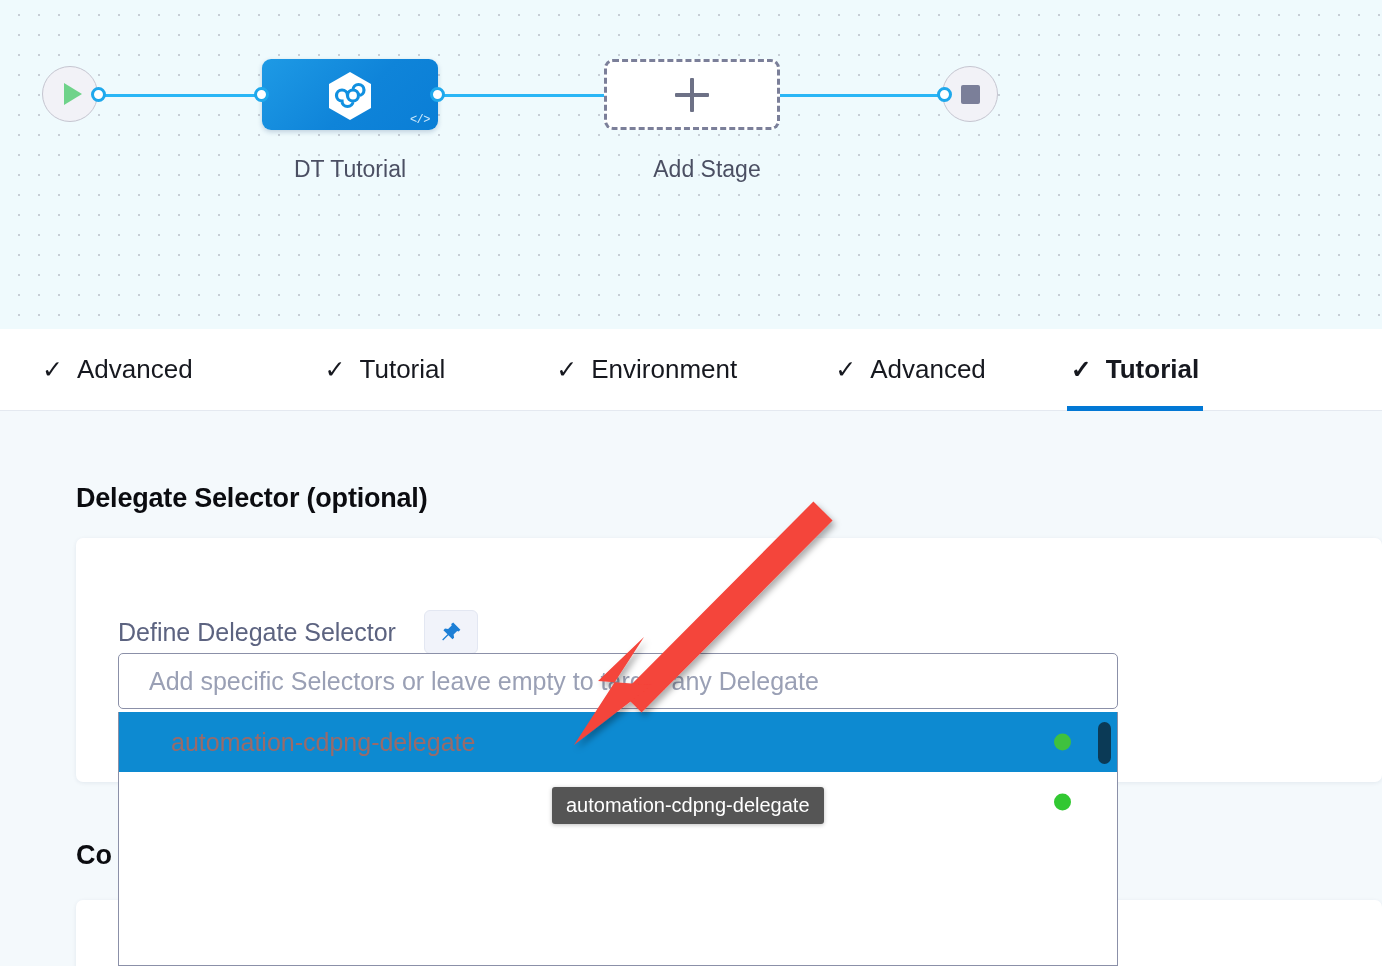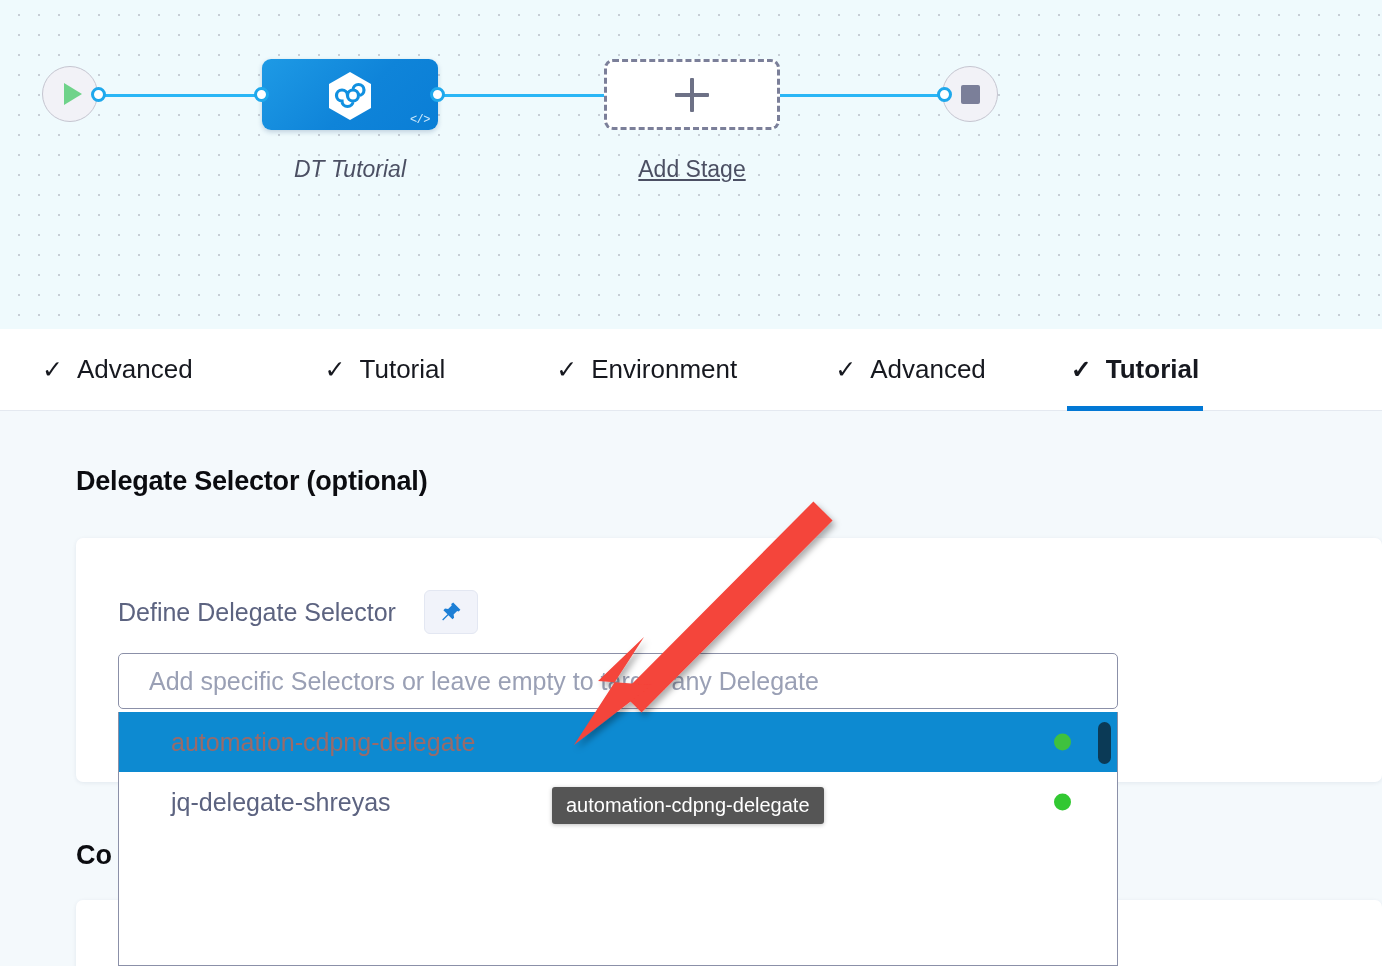--- a/index.html
+++ b/index.html
@@ -64,22 +64,22 @@
   .hexlogo { position: absolute; left: 50%; top: 12px; transform: translateX(-50%); }
   .code-badge {
     position: absolute; right: 8px; bottom: 3px;
     color: #cfe9fb; font-size: 12px; font-family: "Liberation Mono", monospace;
     letter-spacing: -.5px;
   }
   .node-label {
     position: absolute; top: 156px; text-align: center;
     font-size: 23px; color: #4b4f63; font-family: "Liberation Sans", sans-serif;
   }
-  .node-label.stage { left: 262px; width: 176px; font-style: italic; }
-  .node-label.addstage { left: 604px; width: 176px; text-decoration: underline; }
+  .node-label.stage { left: 262px; width: 176px; }
+  .node-label.addstage { left: 619px; width: 176px; }
 
   
   .add-stage {
     position: absolute; left: 604px; top: 59px; width: 176px; height: 71px;
     border-radius: 9px; background: #fff;
     border: 3px dashed #7b7f99;
     display: flex; align-items: center; justify-content: center;
     z-index: 3;
   }
   .plus-v, .plus-h { position: absolute; background: #6d7186; border-radius: 1px; }
@@ -108,36 +108,36 @@
   .t-env       { margin-left: 103px; }
   .t-exec      { margin-left: 90px; }
   .t-adv       { margin-left: 77px; }
 
   
   .formarea {
     position: absolute; left: 0; top: 411px; width: 1382px; height: 555px;
     background: #f4f9fc;
   }
   .section-title {
-    position: absolute; left: 76px; top: 466px;
+    position: absolute; left: 76px; top: 483px;
     font-size: 27px; font-weight: bold; color: #0b0c10;
     letter-spacing: -.2px;
   }
   .card {
     position: absolute; background: #ffffff; border-radius: 7px;
     box-shadow: 0 1px 4px rgba(16,40,80,.08);
   }
   .card-1 { left: 76px; top: 538px; width: 1306px; height: 244px; }
   .card-2 { left: 76px; top: 900px; width: 1306px; height: 120px; }
   .section-title-2 {
     position: absolute; left: 76px; top: 840px;
     font-size: 27px; font-weight: bold; color: #0b0c10;
   }
   .define-row {
-    position: absolute; left: 118px; top: 590px;
+    position: absolute; left: 118px; top: 610px;
     display: flex; align-items: center; gap: 28px;
   }
   .define-label { font-size: 25px; color: #5c6380; }
   .pin-btn {
     width: 54px; height: 44px; border-radius: 6px; background: #f1f3fa;
     border: 1px solid #e3e7f2;
     display: flex; align-items: center; justify-content: center; cursor: pointer;
   }
 
   
@@ -268,21 +268,20 @@
   <div class="combo-input">
     <span class="ph">Add specific Selectors or leave empty to target any Delegate</span>
   </div>
 
   <div class="dropdown">
     <div class="opt sel">
       <span>automation-cdpng-delegate</span>
       <span class="status-dot"></span>
     </div>
     <div class="opt">
-      <span>jq-delegate-shreyas</span>
       <span class="status-dot"></span>
     </div>
     <div class="scroll-thumb"></div>
   </div>
 
   <div class="tooltip">automation-cdpng-delegate</div>
 
   <svg class="arrow-svg" width="320" height="280" viewBox="0 0 320 280">
     <defs>
       <filter id="ash" x="-30%" y="-30%" width="170%" height="170%">

